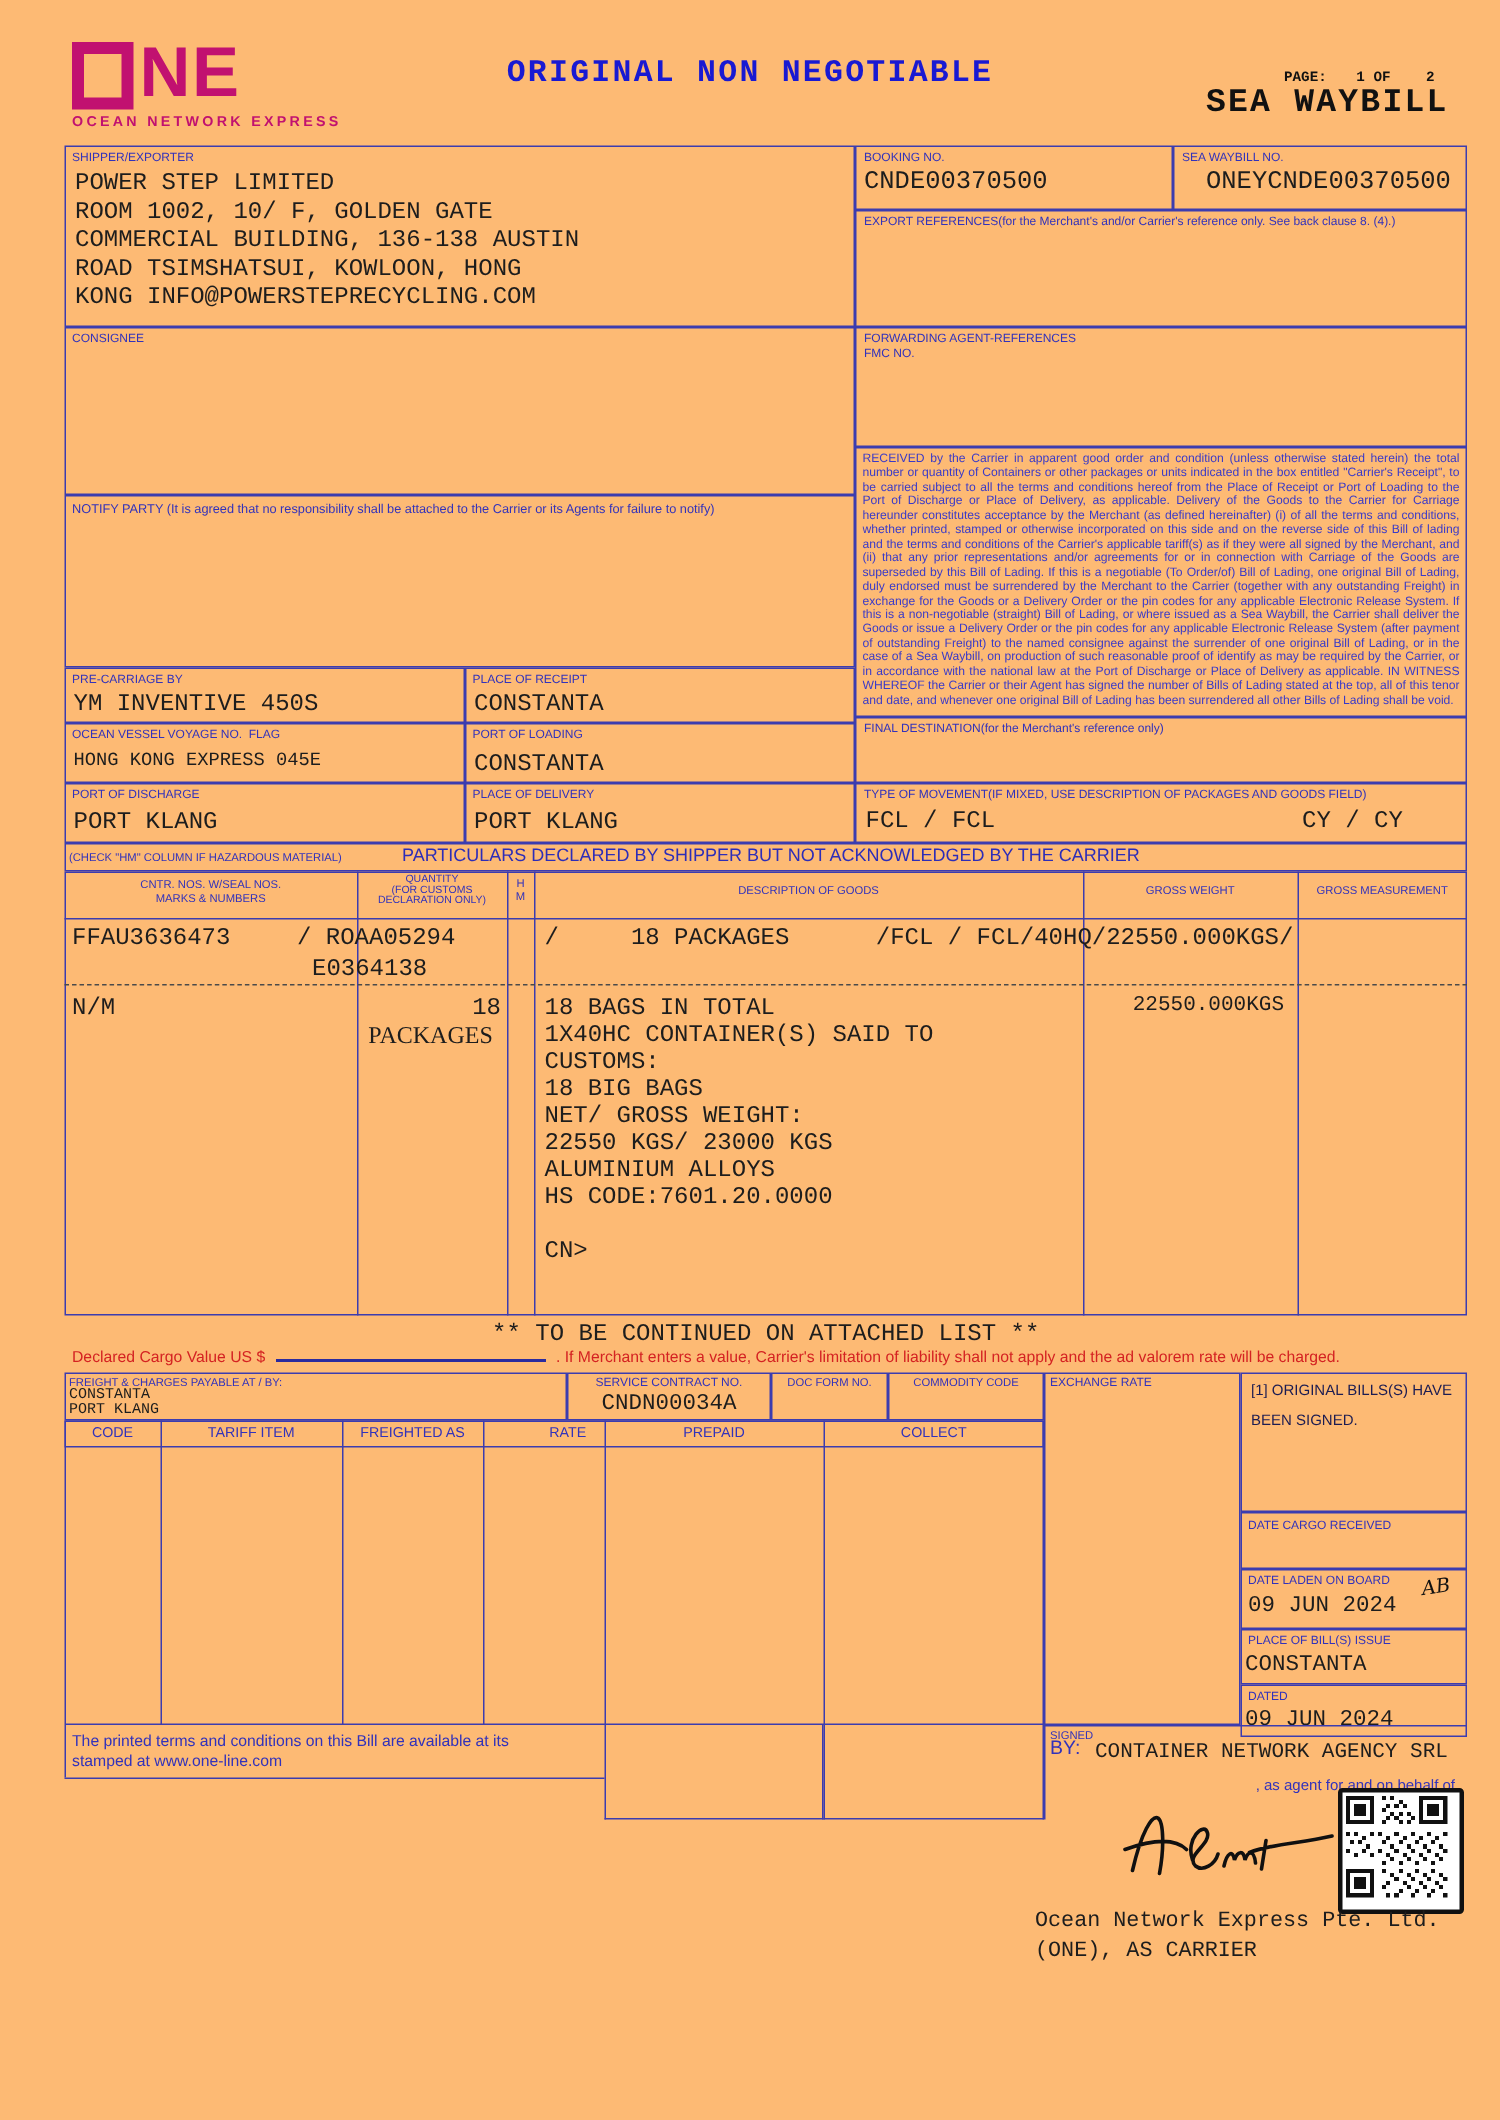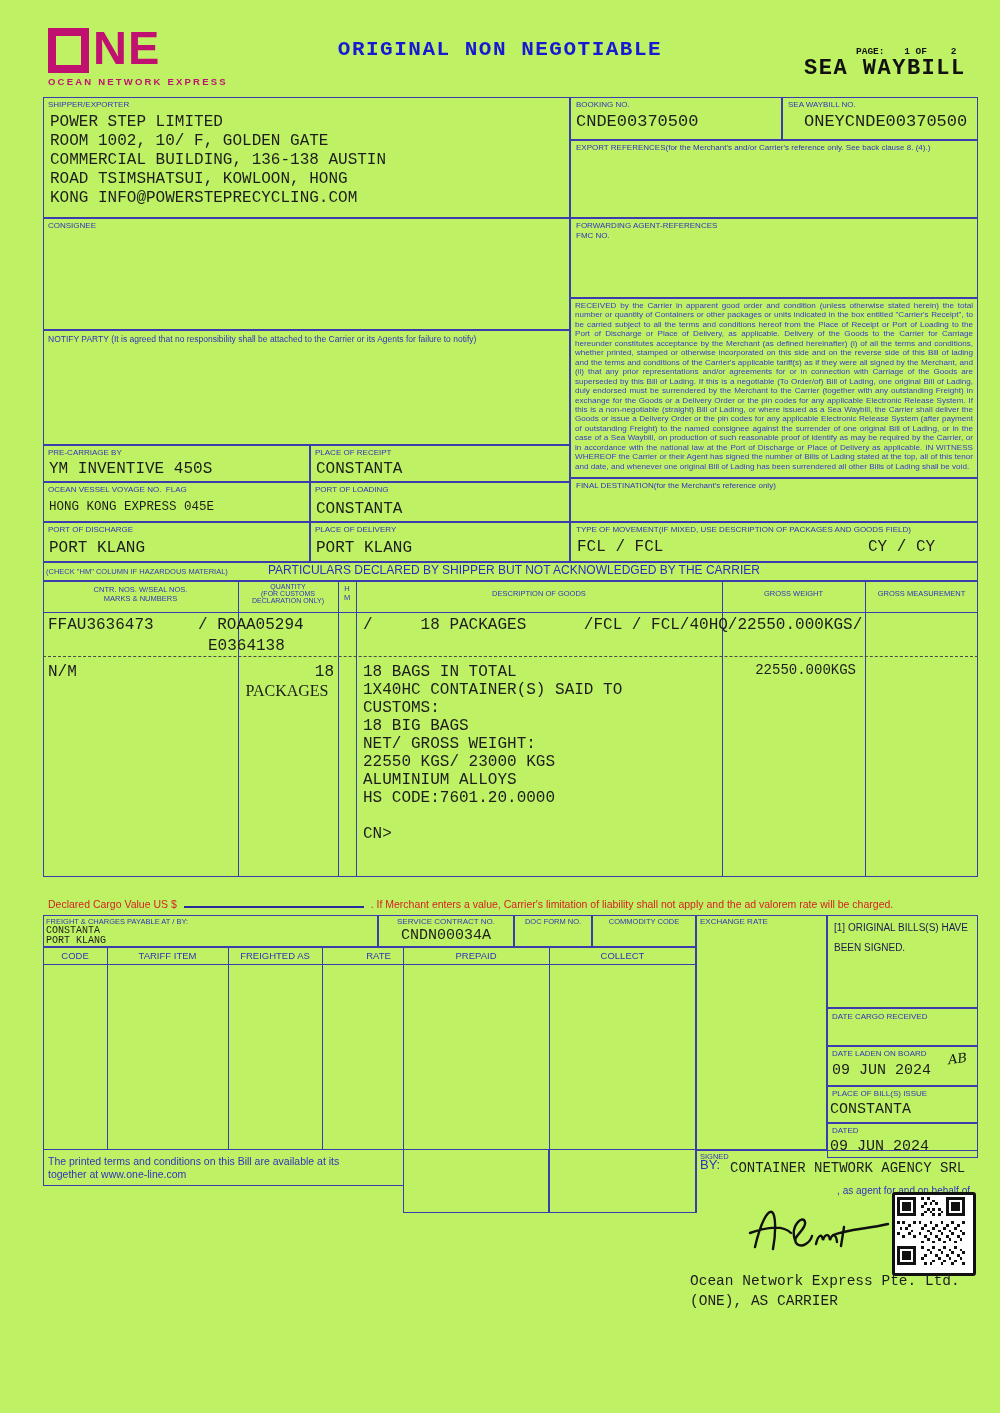--- a/index.html
+++ b/index.html
@@ -1,20 +1,20 @@
 <!DOCTYPE html>
 <html><head>
 <meta charset="utf-8">
 <style>
   :root{
     --blue:#3c3caf; --lbl:#3232bb; --clause:#3a3ac8; --mag:#c11170;
     --title:#1919d2; --red:#d42222; --ink:#1d1d1d;
   }
   html,body{margin:0;padding:0;background:#fff;}
-  #page{position:relative;width:1000px;height:1413px;background:#bef264;overflow:hidden;
+  #page{position:relative;width:1000px;height:1413px;background:#fdba74;overflow:hidden;
         font-family:"Liberation Sans",sans-serif;}
   .bx{position:absolute;border:1.6px solid var(--blue);box-sizing:border-box;}
   .lb{position:absolute;font-family:"Liberation Sans",sans-serif;color:var(--lbl);font-size:8px;line-height:10px;white-space:pre;}
   .lbc{text-align:center;}
   .dt{position:absolute;font-family:"Liberation Mono","DejaVu Sans Mono",monospace;color:var(--ink);
       font-size:16px;line-height:19px;white-space:pre;}
   .vline{position:absolute;width:0;border-left:1.4px solid var(--blue);}
   .hline{position:absolute;height:0;border-top:1.4px solid var(--blue);}
   .hdr7{font-size:7.5px;line-height:8.5px;}
   .red{color:var(--red);}
@@ -149,20 +149,21 @@
   <div class="dt" style="left:363px;top:699px;">CUSTOMS:</div>
   <div class="dt" style="left:363px;top:717px;">18 BIG BAGS</div>
   <div class="dt" style="left:363px;top:735px;">NET/ GROSS WEIGHT:</div>
   <div class="dt" style="left:363px;top:753px;">22550 KGS/ 23000 KGS</div>
   <div class="dt" style="left:363px;top:771px;">ALUMINIUM ALLOYS</div>
   <div class="dt" style="left:363px;top:789px;">HS CODE:7601.20.0000</div>
   <div class="dt" style="left:363px;top:825px;">CN&gt;</div>
 
   <div class="dt" style="left:722px;top:661px;width:134px;text-align:right;font-size:14px;">22550.000KGS</div>
 
+  <div class="dt" style="left:43px;top:880px;width:935px;text-align:center;">** TO BE CONTINUED ON ATTACHED LIST **</div>
 
   <div style="position:absolute;left:48px;top:897px;font-size:10.5px;color:var(--red);white-space:nowrap;">
     <span class="red">Declared Cargo Value US $</span>
     <span style="display:inline-block;width:180px;height:9px;border-bottom:2px solid #2b2b9e;margin:0 4px;"></span>
     <span class="red">. If Merchant enters a value, Carrier's limitation of liability shall not apply and the ad valorem rate will be charged.</span>
   </div>
 
   <div class="bx" style="left:43px;top:915px;width:335px;height:32px;"></div>
   <div class="lb" style="left:46px;top:917px;font-size:7.5px;">FREIGHT &amp; CHARGES PAYABLE AT / BY:</div>
   <div class="dt" style="left:46px;top:926px;font-size:10px;line-height:10px;">CONSTANTA</div>
@@ -215,21 +216,21 @@
   <div class="lb" style="left:832px;top:1089px;">PLACE OF BILL(S) ISSUE</div>
   <div class="dt" style="left:830px;top:1100px;font-size:15px;">CONSTANTA</div>
 
   <div class="bx" style="left:827px;top:1123px;width:151px;height:35px;"></div>
   <div class="lb" style="left:832px;top:1126px;">DATED</div>
   <div class="dt" style="left:830px;top:1137px;font-size:15px;">09 JUN 2024</div>
 
   <div class="vline" style="left:43px;top:1150px;height:35px;"></div>
   <div class="hline" style="left:43px;top:1185px;width:360px;"></div>
   <div style="position:absolute;left:48px;top:1155px;font-size:10.5px;color:var(--lbl);">The printed terms and conditions on this Bill are available at its</div>
-  <div style="position:absolute;left:48px;top:1168px;font-size:10.5px;color:var(--lbl);">together at www.one-line.com</div>
+  <div style="position:absolute;left:48px;top:1168px;font-size:10.5px;color:var(--lbl);">stamped at www.one-line.com</div>
 
   <div class="hline" style="left:696px;top:1150px;width:282px;"></div>
   <div class="vline" style="left:696px;top:1150px;height:63px;"></div>
   <div class="lb" style="left:700px;top:1152px;font-size:7.5px;">SIGNED</div>
   <div class="lb" style="left:700px;top:1160px;font-size:13px;">BY:</div>
   <div class="dt" style="left:730px;top:1159px;font-size:14px;">CONTAINER NETWORK AGENCY SRL</div>
   <div style="position:absolute;left:778px;top:1185px;width:192px;text-align:right;font-size:10px;color:var(--lbl);">, as agent for and on behalf of</div>
 
   <svg style="position:absolute;left:745px;top:1203px;" width="150" height="55" viewBox="0 0 150 55">
     <path d="M10 44 C 16 18, 23 7, 27 9 C 31 12, 31 30, 28 46 M5 30 C 30 21, 41 25, 46 30

